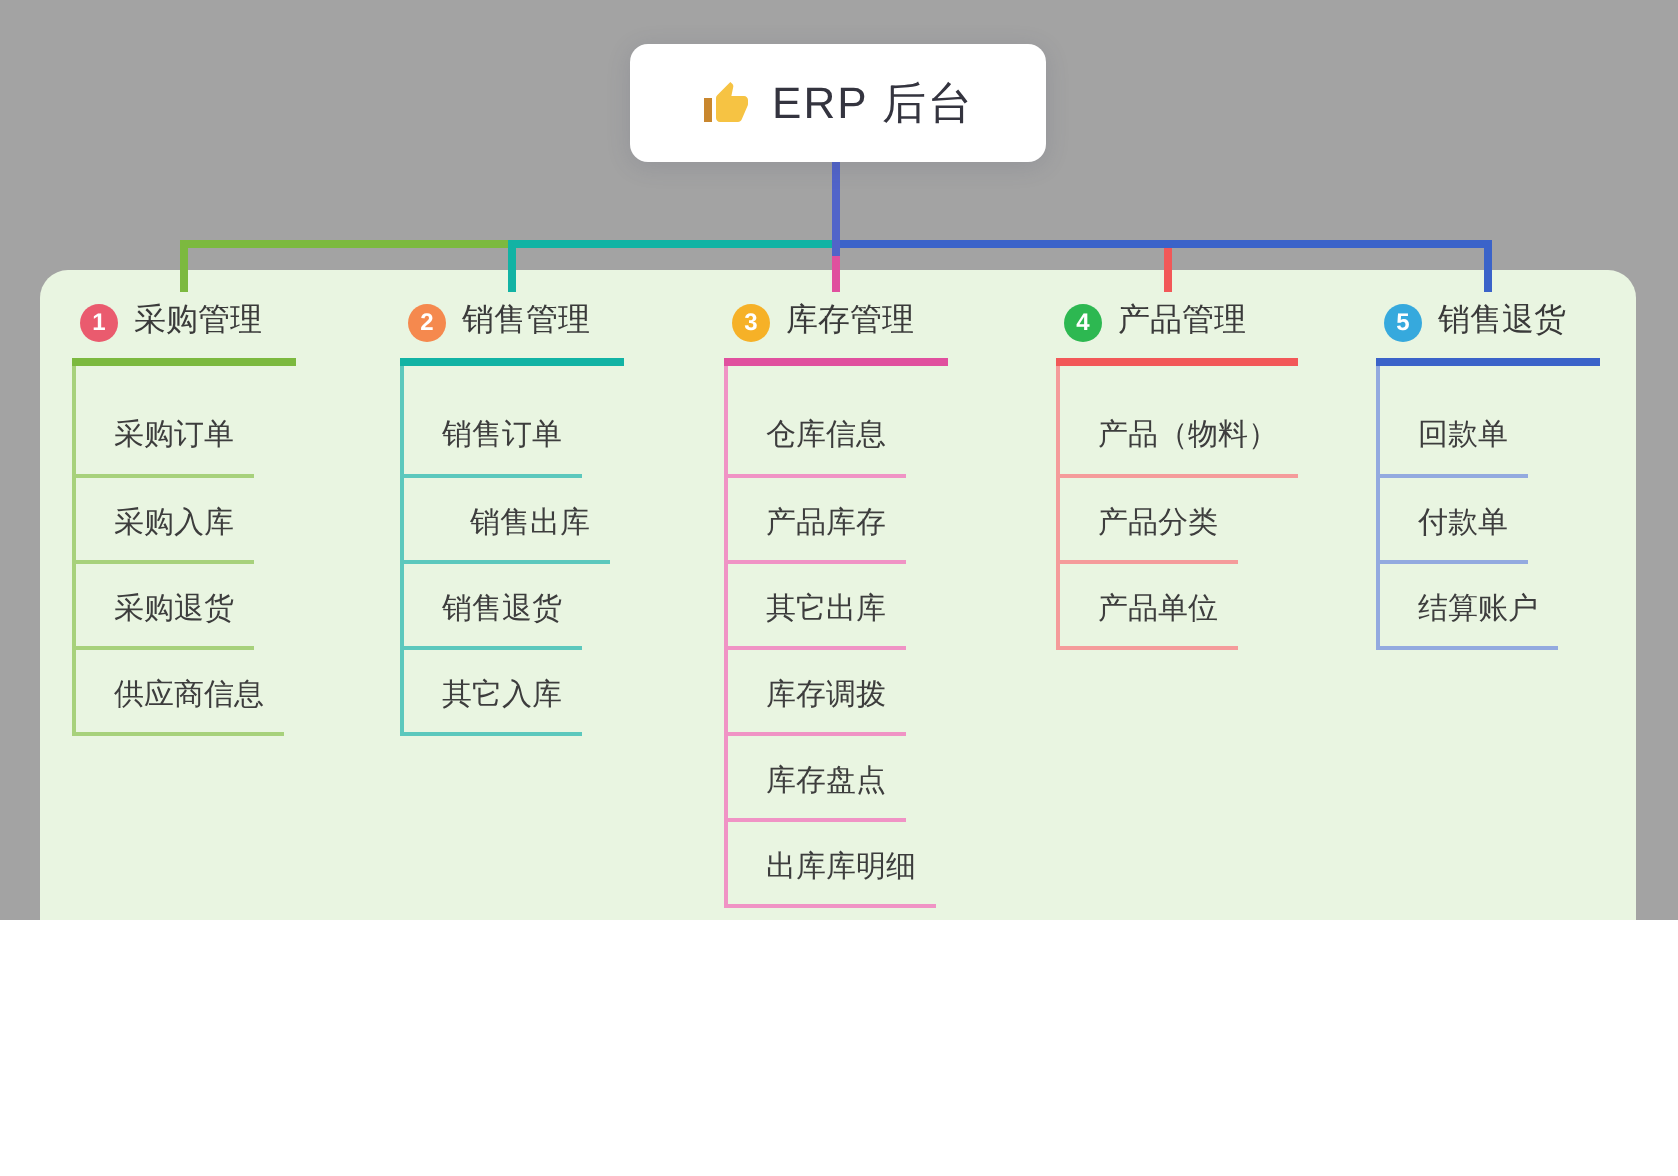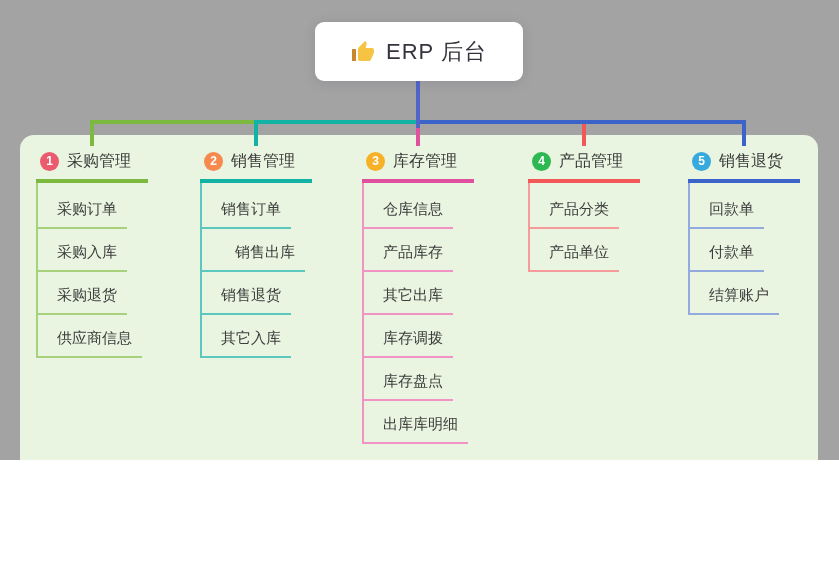--- a/index.html
+++ b/index.html
@@ -36,21 +36,21 @@
   }
   .children{
     display:flex;flex-direction:column;align-items:flex-start;
     border-left:2px solid #ccc;
   }
   .child{
     margin-top:12px;padding:0 10px 8px 19px;
     font-size:15px;line-height:21px;color:#3d3d3d;
     border-bottom:2px solid #ccc;white-space:nowrap;cursor:pointer;
   }
-  .child:first-child{margin-top:15px;}
+  .child:first-child{margin-top:25px;font-family:Liberation Serif, serif;}
 </style>
 </head>
 <body>
 
 <div class="canvas">
   <div class="panel" id="panel" style="background: rgb(233, 245, 225);"></div>
 
   <div id="connectors">
       <div class="line" style="left: 90px; top: 120px; width: 330px; height: 4px; background: rgb(124, 185, 63);"></div>
       <div class="line" style="left: 90px; top: 124px; width: 4px; height: 22px; background: rgb(124, 185, 63);"></div>
@@ -113,20 +113,21 @@
           <div class="child" style="border-bottom-color: rgb(240, 147, 197);">库存盘点</div>
           <div class="child" style="border-bottom-color: rgb(240, 147, 197);">出库库明细</div>
         </div>
       </div>
       <div class="branch" style="left: 528px;">
         <div class="branch-header" style="border-bottom-color: rgb(242, 88, 88);">
           <span class="badge" style="background: rgb(45, 184, 81);">4</span>
           <span class="branch-label">产品管理</span>
         </div>
         <div class="children" style="border-left-color: rgb(245, 155, 155);">
+          <div class="child" style="border-bottom-color: rgb(245, 155, 155);">产品（物料）</div>
           <div class="child" style="border-bottom-color: rgb(245, 155, 155);">产品分类</div>
           <div class="child" style="border-bottom-color: rgb(245, 155, 155);">产品单位</div>
         </div>
       </div>
       <div class="branch" style="left: 688px;">
         <div class="branch-header" style="border-bottom-color: rgb(59, 99, 201);">
           <span class="badge" style="background: rgb(54, 169, 221);">5</span>
           <span class="branch-label">销售退货</span>
         </div>
         <div class="children" style="border-left-color: rgb(147, 170, 223);">

